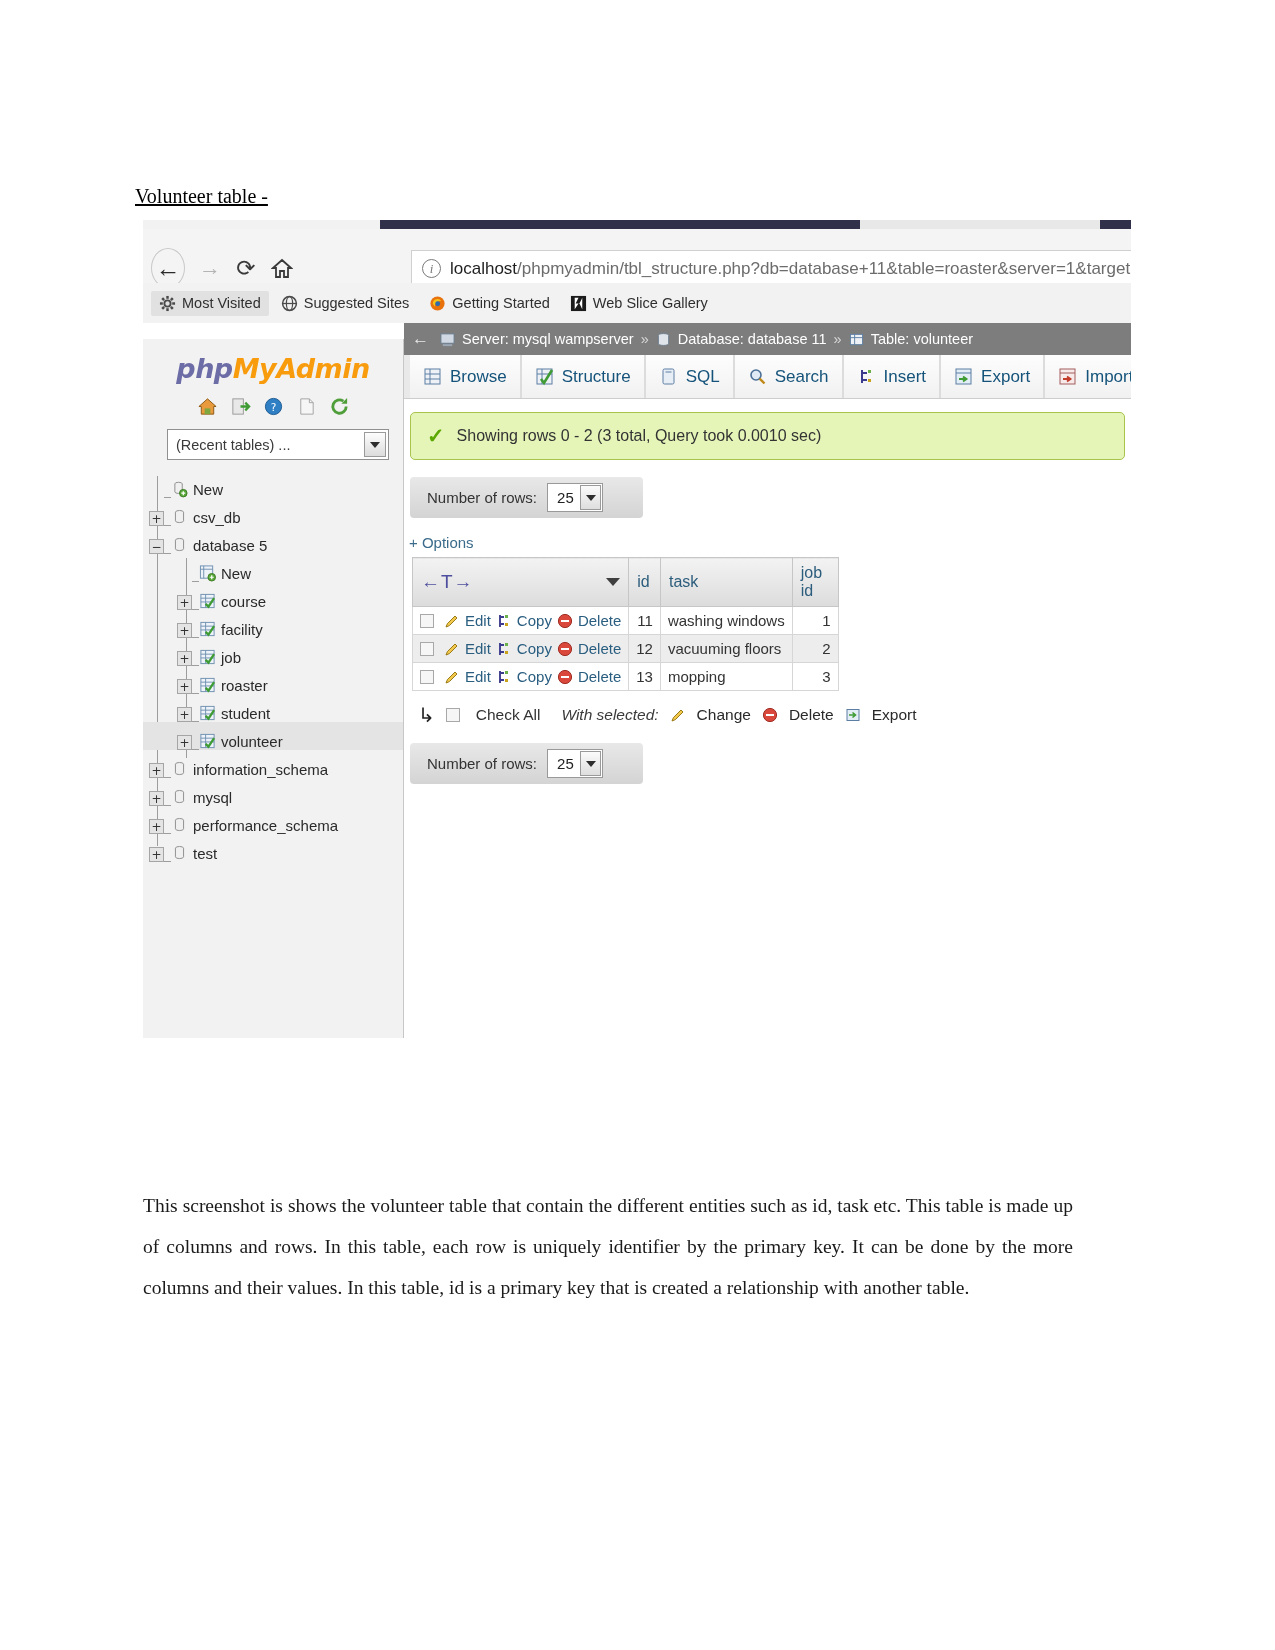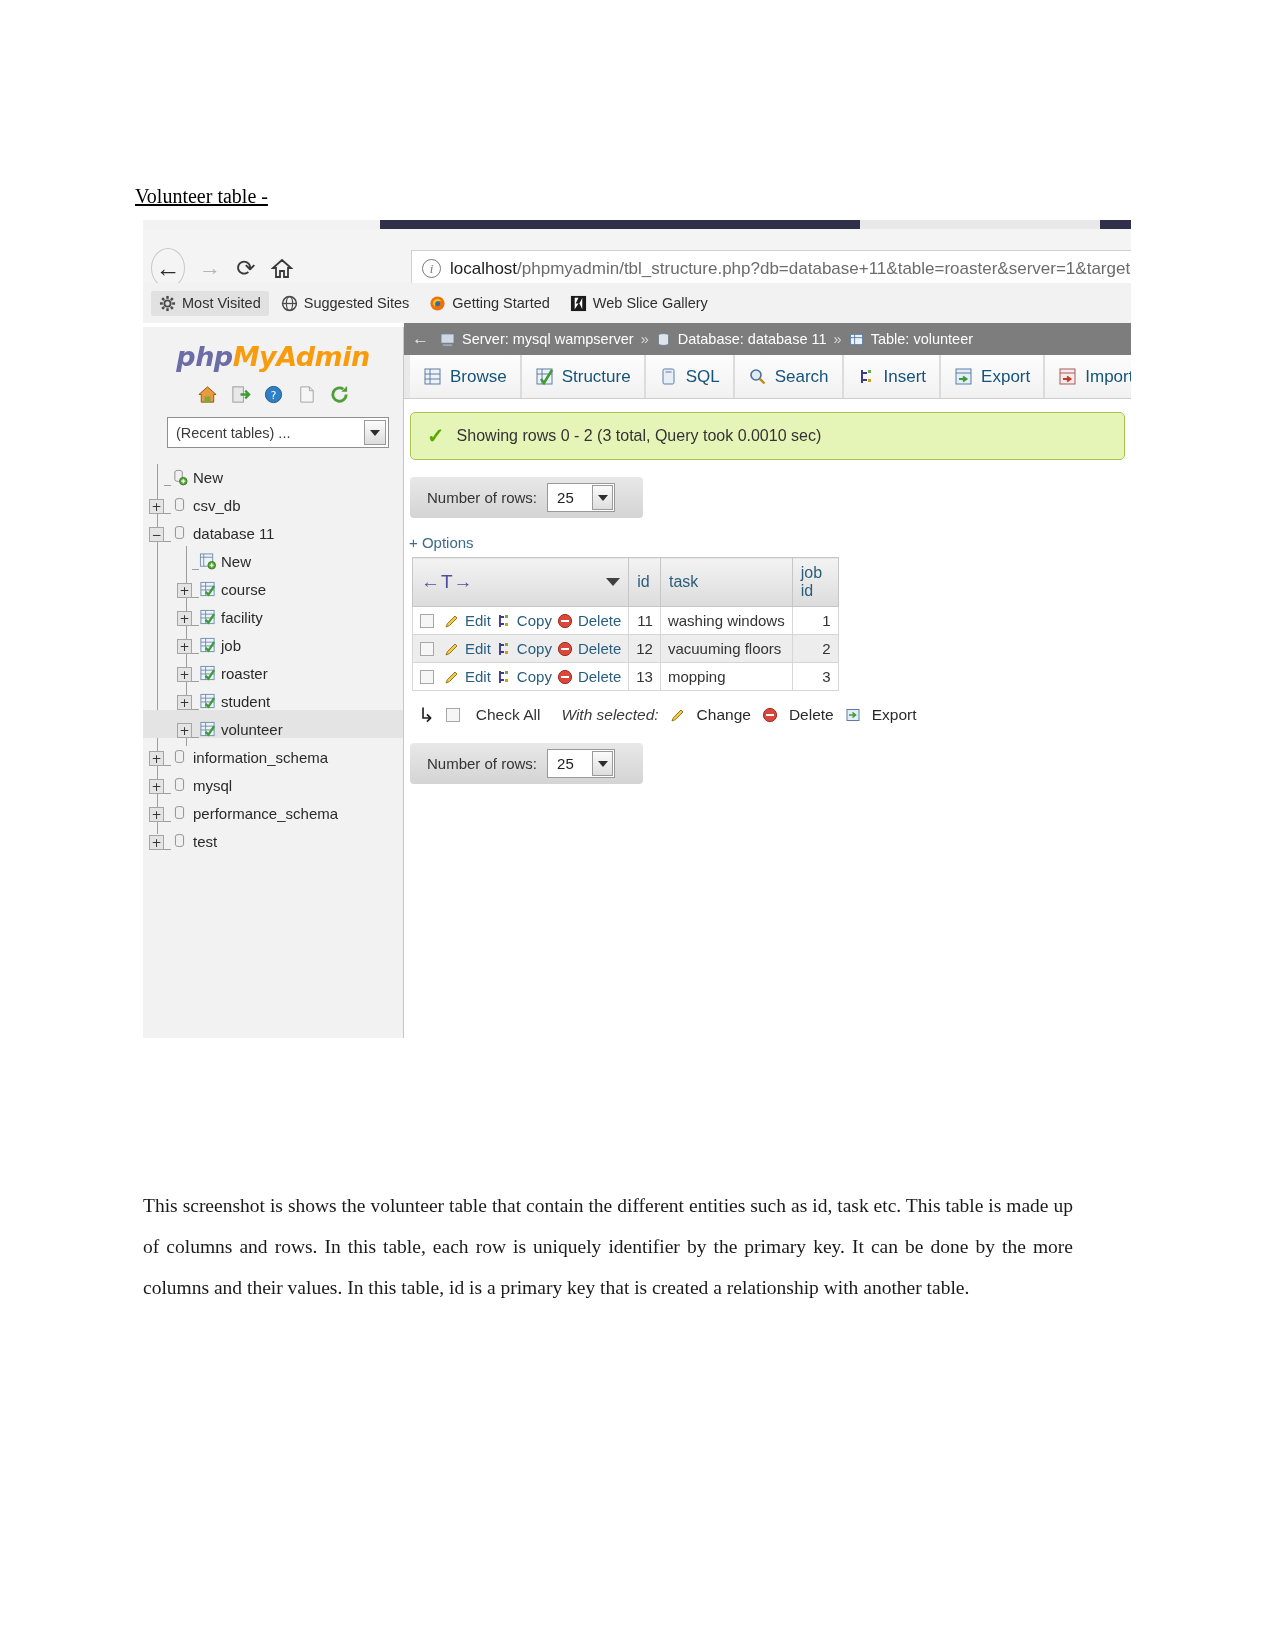--- a/index.html
+++ b/index.html
@@ -101,21 +101,21 @@
     padding: 4px 8px; font-size: 14.5px; color: #2f2f2f;
     border-radius: 2px; white-space: nowrap;
   }
   .bm.active { background: #e1e1e1; }
   .bm-ico { width: 17px; height: 17px; flex: 0 0 auto; display:block; }
 
   
   .pma { position: absolute; left: 0; top: 103px; width: 988px; height: 715px; }
 
   .sidebar {
-    position: absolute; left: 0; top: 4px;
+    position: absolute; left: 0; top: 16px;
     width: 261px; height: 715px;
     background: #f2f2f2;
     border-right: 1px solid #c7c7c7;
   }
   .pma-logo {
     margin-top: 14px; text-align: center;
     font-family: "DejaVu Sans", sans-serif;
     font-size: 27px; font-weight: bold; font-style: italic;
     letter-spacing: -0.5px;
   }
@@ -229,21 +229,21 @@
   }
 
   .rowsbar {
     margin: 17px 0 0 6px; width: 233px; height: 41px;
     background: linear-gradient(#e8e8e8,#d4d4d4);
     border-radius: 4px;
     display: flex; align-items: center;
     padding-left: 17px; font-size: 15px; color: #333;
   }
   .minisel {
-    margin-left: 10px; width: 68px; height: 29px;
+    margin-left: 10px; width: 56px; height: 29px;
     background: #fff; border: 1px solid #999;
     display: flex; align-items: center; position: relative;
     font-size: 15px; padding-left: 9px; color: #222;
   }
   .minisel .arrowbox {
     position: absolute; right: 1px; top: 1px;
     width: 21px; height: 25px;
     background: linear-gradient(#fbfbfb,#dedede);
     border: 1px solid #9a9a9a;
     display: flex; align-items: center; justify-content: center;
@@ -475,21 +475,21 @@
 </svg>
             <span class="tlabel">csv_db</span>
           </div>
           <div class="tnode" style="padding-left:6px">
       <span class="pm">−</span>
             <span class="dash"></span>
             <svg class="tico" viewBox="0 0 18 18">
   <ellipse cx="9" cy="4" rx="4.3" ry="1.9" fill="#f0f0f0" stroke="#8c8c8c"></ellipse>
   <path d="M4.7 4 V13 a4.3 1.9 0 0 0 8.6 0 V4" fill="#f0f0f0" stroke="#8c8c8c"></path>
 </svg>
-            <span class="tlabel">database 11</span>
+            <span class="tlabel">database 5</span>
           </div>
           <div class="tnode" style="padding-left:34px">
       <span class="pm blank"></span>
             <span class="dash"></span>
             <svg class="tico" viewBox="0 0 18 18">
   <rect x="1.5" y="1.5" width="13" height="13" fill="#eef3f9" stroke="#6f8fb0"></rect>
   <line x1="1.5" y1="5" x2="14.5" y2="5" stroke="#6f8fb0"></line>
   <line x1="5" y1="1.5" x2="5" y2="14.5" stroke="#6f8fb0"></line>
   <circle cx="13.5" cy="13.5" r="4" fill="#5aa83a" stroke="#3c7a24"></circle>
   <path d="M13.5 11.4 v4.2 M11.4 13.5 h4.2" stroke="#fff" stroke-width="1.3"></path>

